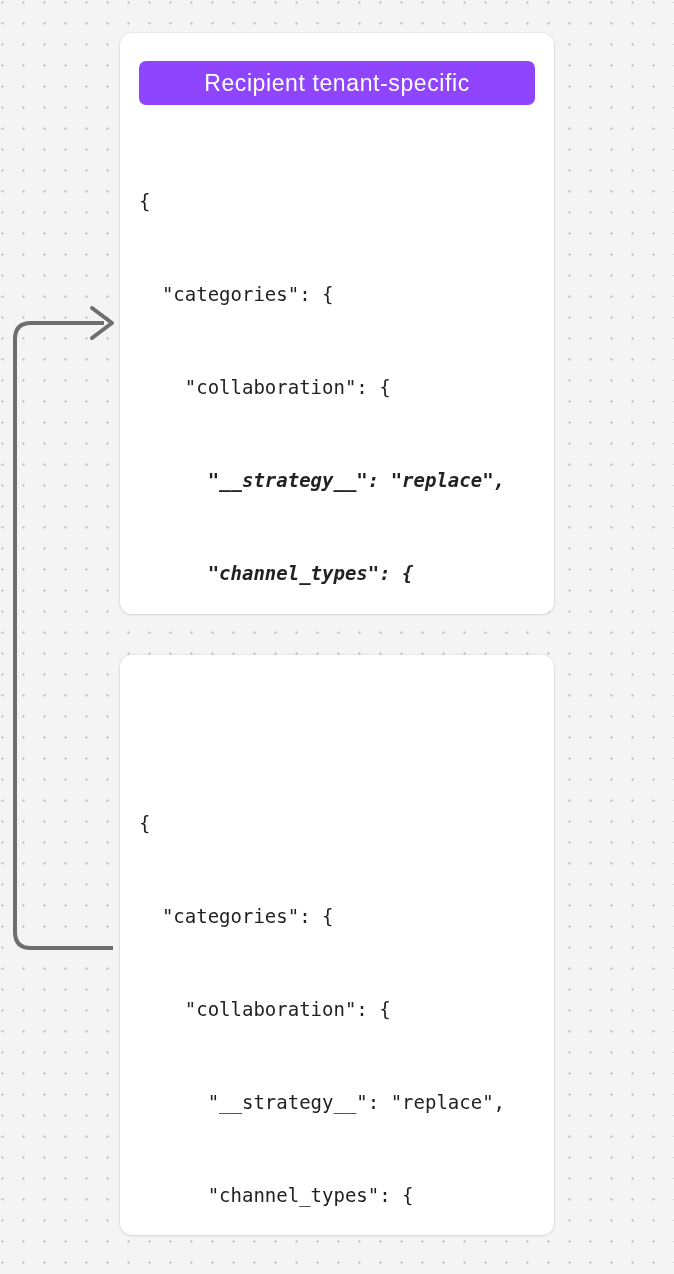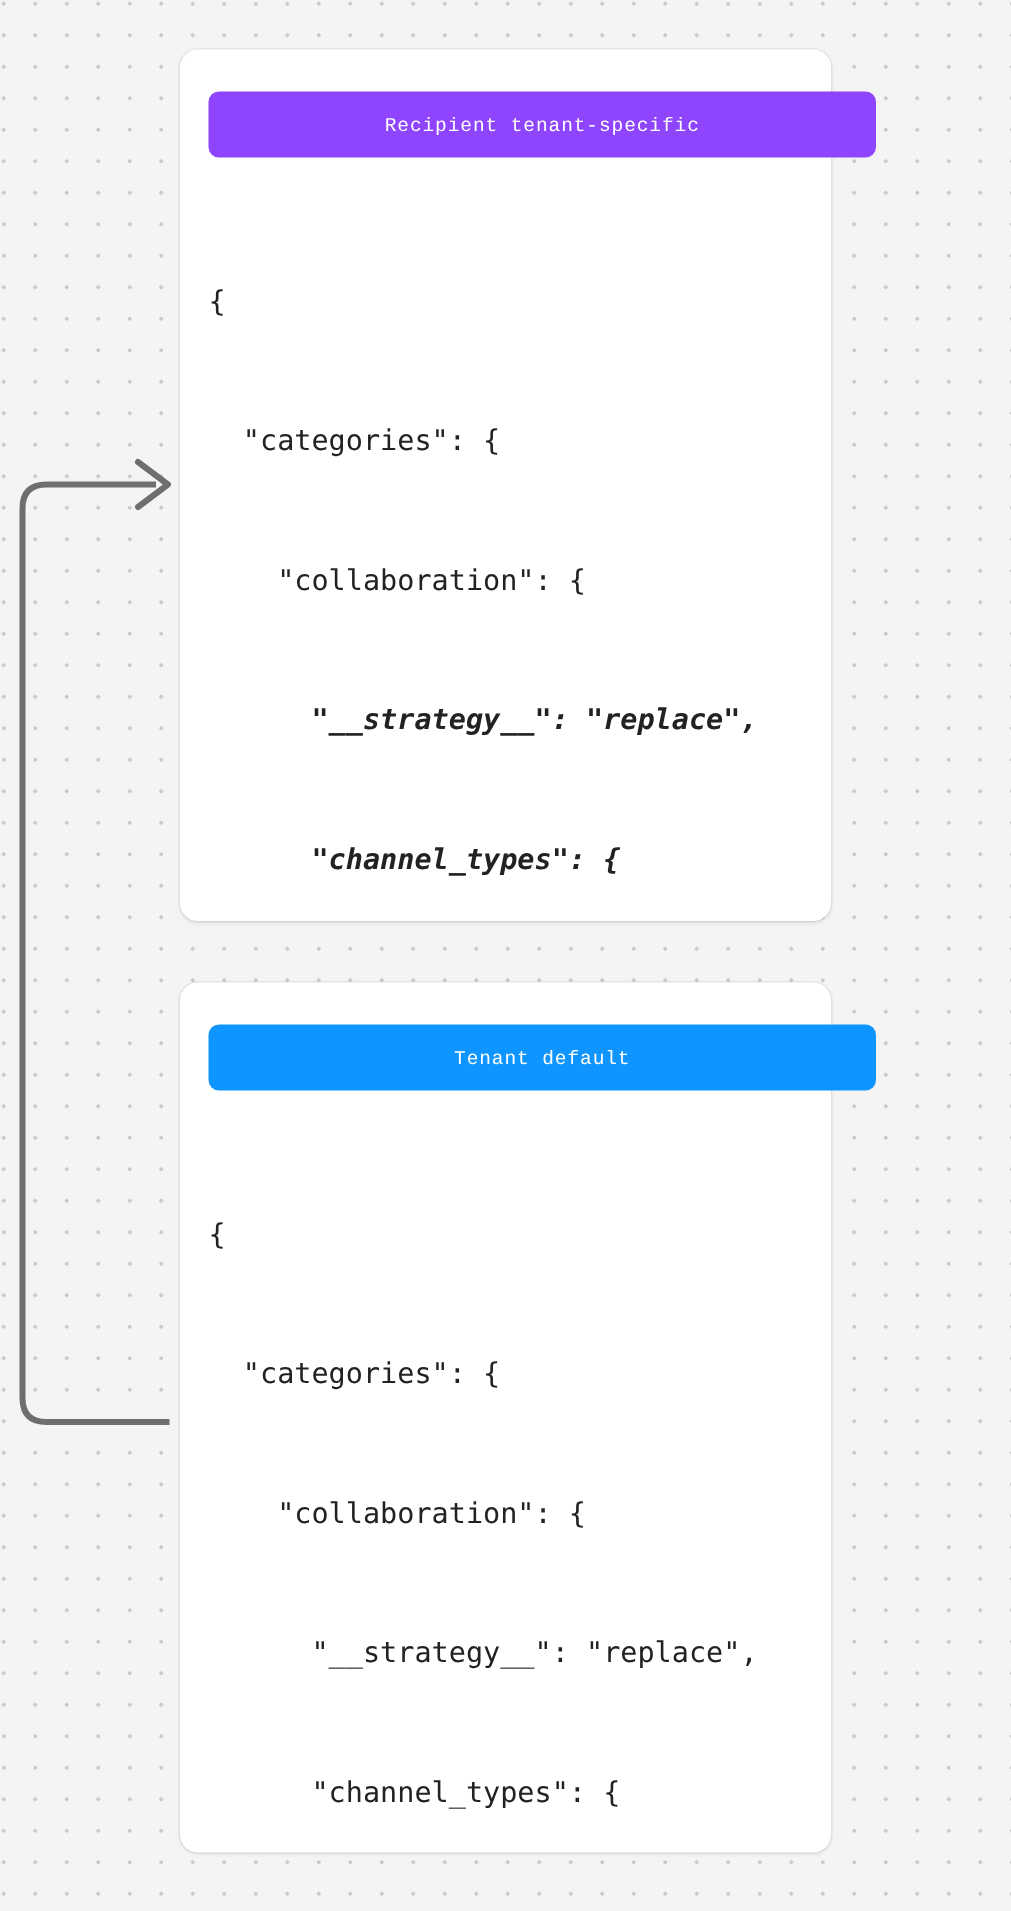--- a/index.html
+++ b/index.html
@@ -51,29 +51,29 @@
     left: 120px;
     top: 655px;
     width: 434px;
     height: 580px;
   }
 
   .card-badge {
     position: absolute;
     left: 19px;
     top: 28px;
-    width: 445px;
+    width: 396px;
     height: 44px;
     border-radius: 7px;
     display: flex;
     align-items: center;
     justify-content: center;
     color: #ffffff;
-    font-family: Liberation Mono, monospace;
-    font-size: 13px;
+    font-family: Liberation Sans, sans-serif;
+    font-size: 23px;
     letter-spacing: 0.6px;
     white-space: nowrap;
   }
   .badge-purple { background: #8e45fd; }
   .badge-blue   { background: #0e95ff; }
 
   .code-block {
     position: absolute;
     left: 19px;
     top: 91px;
@@ -118,21 +118,20 @@
       <div class="code-line">      "channel_types": {</div>
       <div class="code-line">        "email": true</div>
       <div class="code-line">      }</div>
       
       
       
     </div>
   </div>
 
   <div class="card" id="card-tenant">
-    <div class="card-badge badge-blue">Tenant default</div>
     <div class="code-block">
       <div class="code-line">{</div>
       <div class="code-line">  "categories": {</div>
       <div class="code-line">    "collaboration": {</div>
       <div class="code-line">      "__strategy__": "replace",</div>
       <div class="code-line">      "channel_types": {</div>
       <div class="code-line">        "email": false</div>
       
       
       

